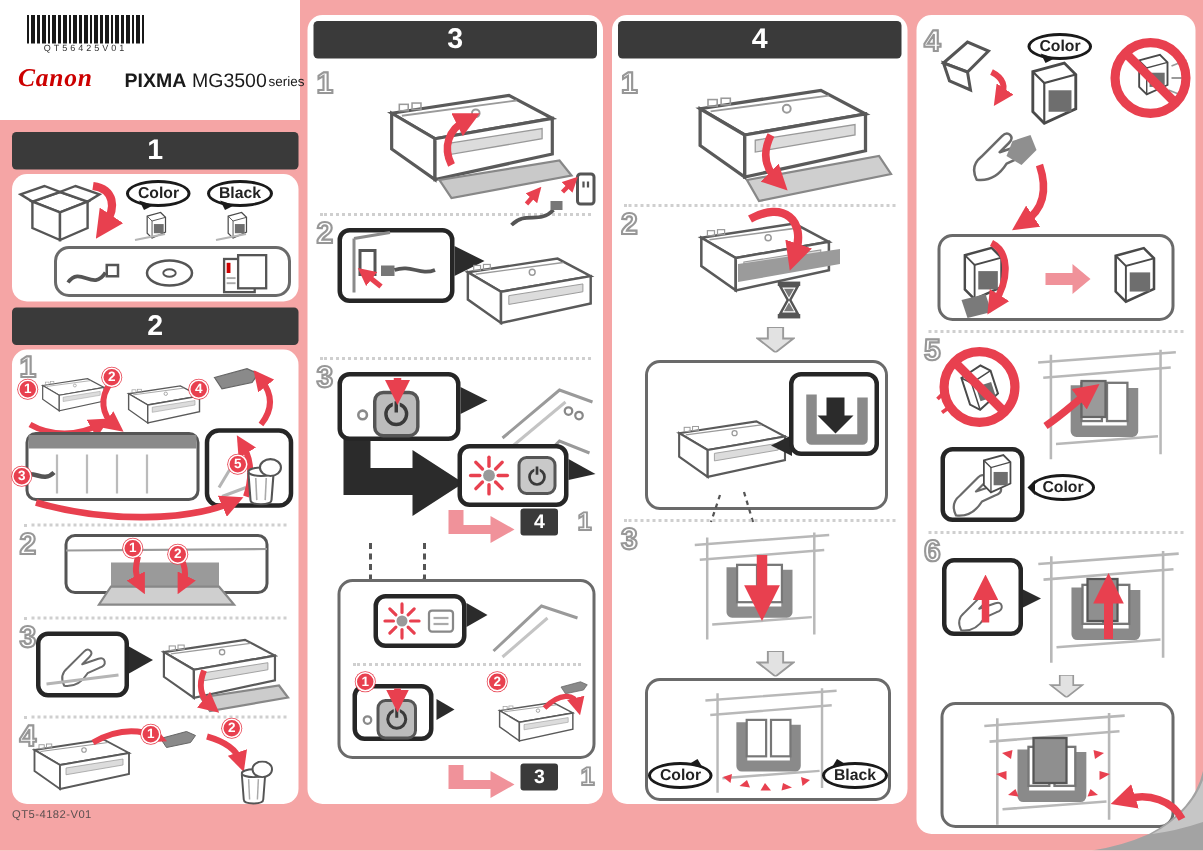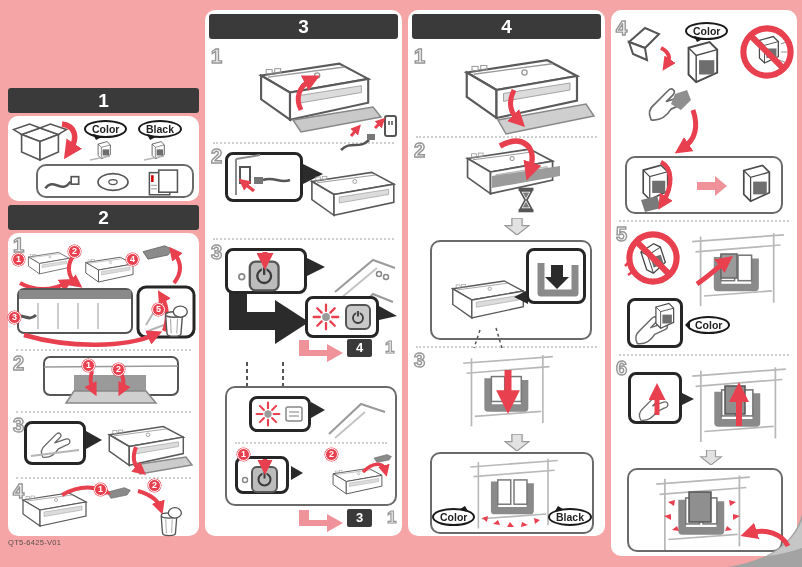--- a/index.html
+++ b/index.html
@@ -141,20 +141,28 @@
 <symbol id="docs" viewBox="0 0 40 32">
   <rect x="4" y="5" width="24" height="26" fill="#fff" stroke="#555" stroke-width="1.8"></rect>
   <rect x="15" y="2" width="22" height="26" fill="#fff" stroke="#555" stroke-width="1.8"></rect>
   <rect x="6" y="8" width="3" height="8" fill="#cc0000"></rect>
   <line x1="6" y1="20" x2="13" y2="20" stroke="#aaa" stroke-width="1.5"></line>
   <line x1="6" y1="24" x2="13" y2="24" stroke="#aaa" stroke-width="1.5"></line>
 </symbol>
 </defs>
 </svg>
 
+<div class="topblock">
+  <div class="barcode"></div>
+  <div class="bctext">QT56425V01</div>
+  <div class="canon">Canon</div>
+  <div class="pixma">PIXMA</div>
+  <div class="model">MG3500</div>
+  <div class="series">series</div>
+</div>
 
 <div class="hdrbar" style="left:8px;top:88px;width:191px">
   <span>1</span>
 </div>
 <div class="panel" style="left:8px;top:116px;width:191px;height:85px">
   <svg class="sv" style="left:4px;top:2px" width="74" height="44">
     <use href="#carton" x="0" y="2" width="56" height="44"></use>
     <path d="M50 6 C64 8 66 20 58 32" fill="none" stroke="#e8404f" stroke-width="5.5" marker-end="url(#mr)"></path>
   </svg>
   <span class="oval tail-bl" style="left:76px;top:4px">Color</span>
@@ -515,21 +523,21 @@
         <polygon points="20,42 13,44 20,48"></polygon>
         <polygon points="26,54 21,58 28,59"></polygon>
         <polygon points="78,28 85,30 79,34"></polygon>
         <polygon points="82,42 89,44 82,48"></polygon>
         <polygon points="76,54 81,58 74,59"></polygon>
       </g>
     </svg>
   </div>
 </div>
 
-<span class="ftext" style="left:8px;top:538px">QT5-6425-V01</span>
+<span class="ftext" style="left:8px;top:538px">QT5-4182-V01</span>
 
 <svg class="sv" style="left:726px;top:514px" width="76" height="53">
   <path d="M76 0 Q70 26 40 42 Q22 50 2 53 L76 53 Z" fill="#a3a3a3"></path>
   <path d="M76 6 Q68 28 42 42 Q58 40 76 34 Z" fill="#c6c6c6"></path>
   <path d="M62 32 C56 20 40 14 24 19" fill="none" stroke="#e8404f" stroke-width="5" marker-end="url(#mr)"></path>
 </svg>
 
 </div>
 
 </body></html>

